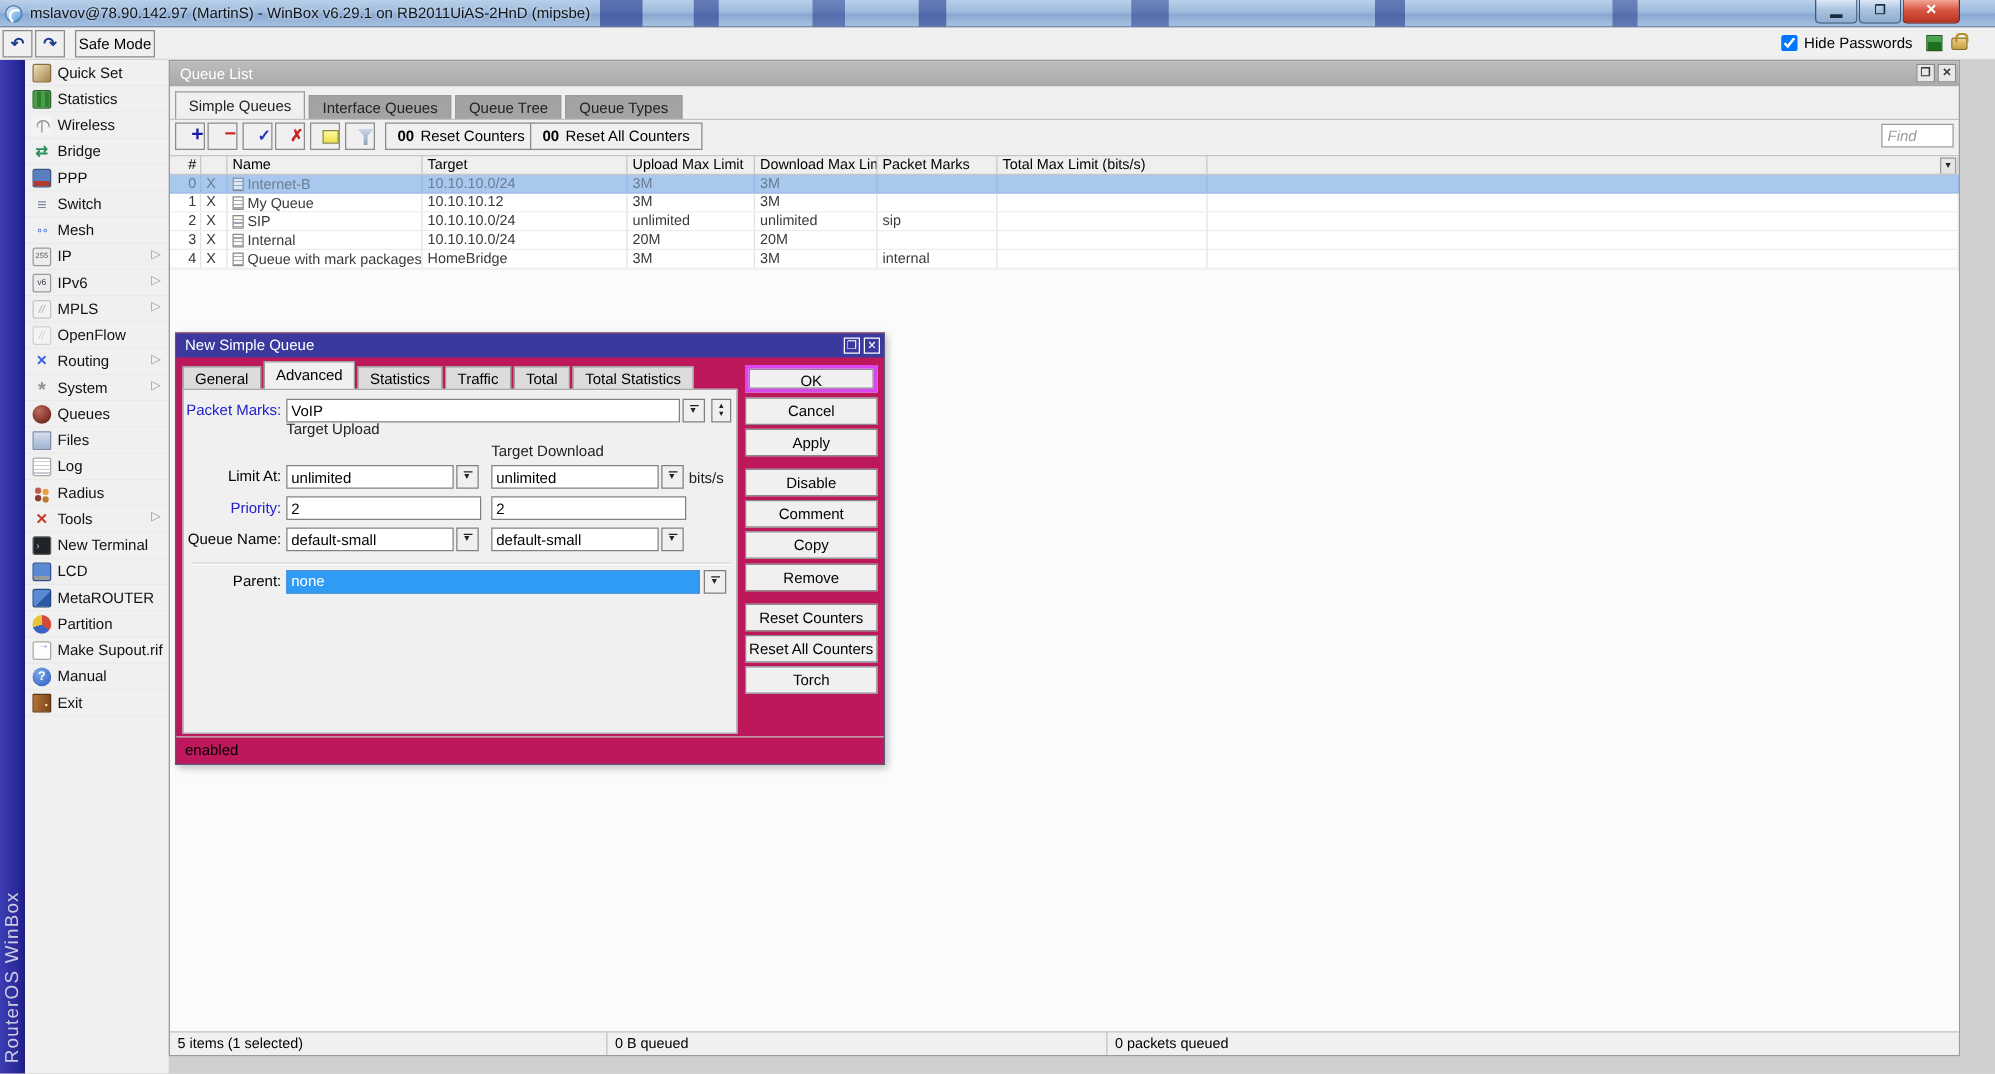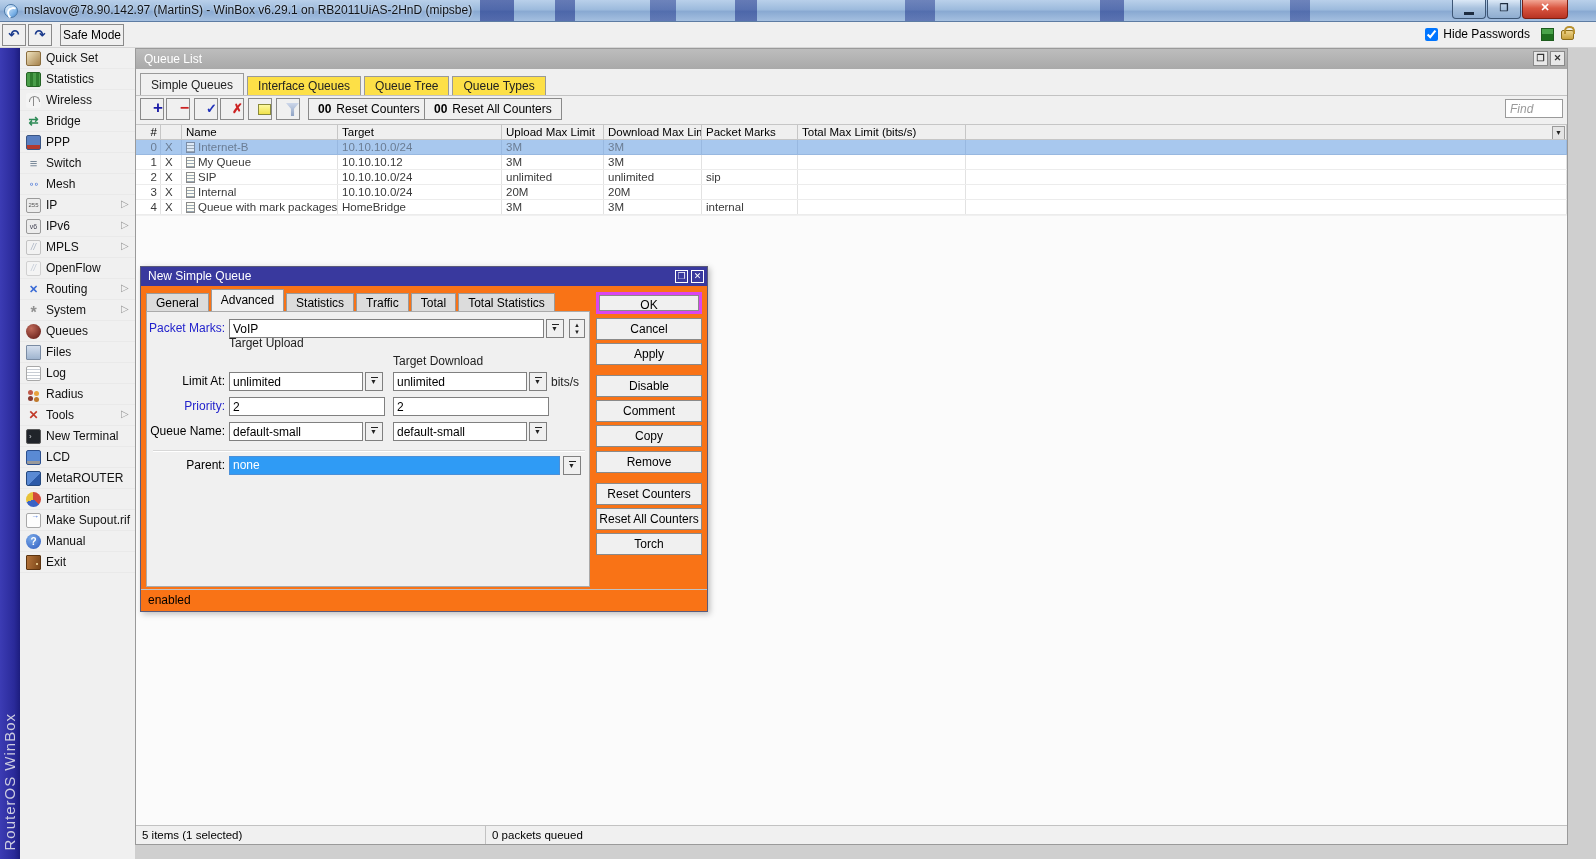--- a/index.html
+++ b/index.html
@@ -99,21 +99,21 @@
   [data-name="exit-icon"] { background:linear-gradient(100deg,#b5743a,#7a4518); border:1px solid #5c3410; border-radius:1px; }
   [data-name="exit-icon"]::before { content:""; left:auto; right:2px; top:7px; width:2px; height:2px; background:#ffe9a8; border-radius:50%; position:absolute; }
 
   
   .queue-window { position:absolute; left:135px; top:48px; width:1433px; height:797px; background:#f0f0f0; border:1px solid #9a9a9a; }
   .qw-titlebar { position:absolute; left:0; top:0; right:0; height:20px; background:linear-gradient(#bdbdbd,#a9a9a9); color:#fff; font-size:12px; line-height:20px; padding-left:8px; }
   .qw-btns { position:absolute; right:2px; top:2px; display:flex; gap:2px; }
   .qw-btn { width:15px; height:15px; background:#e8e8e8; border:1px solid #8a8a8a; font-size:9px; line-height:13px; text-align:center; color:#333; font-weight:bold; }
 
   .qw-tabs { position:absolute; left:4px; top:24px; height:23px; display:flex; align-items:flex-end; }
-  .qw-tab { height:20px; line-height:19px; padding:0 10px; background:#fde047; border:1px solid #9a9a9a; margin-right:3px; font-size:12px; color:#222; }
+  .qw-tab { height:20px; line-height:19px; padding:0 10px; background:#a3a3a3; border:1px solid #9a9a9a; margin-right:3px; font-size:12px; color:#222; }
   .qw-tab.active { height:23px; line-height:22px; background:#f0f0f0; border-bottom:none; font-size:12px; }
   .qw-tabline { position:absolute; left:0; top:46px; right:0; height:1px; background:#c2c2c2; }
 
   .qw-toolbar { position:absolute; left:0; top:47px; right:0; height:26px; }
   .qbtn { position:absolute; top:2px; height:22px; background:#f0f0f0; border:1px solid #8a8a8a; text-align:right; }
   .qbtn-sq { width:24px; }
   .ic-plus::before { content:"+"; color:#1a1aa6; font-weight:900; font-size:17px; line-height:18px; }
   .ic-minus::before { content:"\2212"; color:#c22; font-weight:900; font-size:16px; line-height:18px; }
   .ic-check::before { content:"\2713"; color:#2233bb; font-weight:900; font-size:13px; line-height:20px; }
   .ic-cross::before { content:"\2717"; color:#c22; font-weight:900; font-size:13px; line-height:20px; }
@@ -142,21 +142,21 @@
   .doc-ic { display:inline-block; width:9px; height:11px; margin:2px 3px -2px 0; background-color:#fcfcf2; border:1px solid #8a8a8a;
     background-image:repeating-linear-gradient(to bottom,transparent 0 2px,#9aa8b5 2px 3px); }
   .t-row.selected .doc-ic { border-color:#7a8ca6; background-color:#dce8f5; }
   .list-body { position:absolute; left:0; top:167px; right:0; bottom:19px; background:#fbfbfb; }
 
   .qw-statusbar { position:absolute; left:0; bottom:0; right:0; height:19px; background:#f0f0f0; border-top:1px solid #c2c2c2; display:flex; font-size:11.5px; }
   .qs-cell { line-height:18px; padding-left:6px; border-right:1px solid #c2c2c2; }
   .qs-1 { width:350px; } .qs-2 { width:400px; } .qs-3 { flex:1; border-right:none; }
 
   
-  .dialog { position:absolute; left:140px; top:266px; width:568px; height:346px; background:#f97316; border:1px solid #5a5a7a; box-shadow:2px 2px 6px rgba(0,0,0,.25); }
+  .dialog { position:absolute; left:140px; top:266px; width:568px; height:346px; background:#be185d; border:1px solid #5a5a7a; box-shadow:2px 2px 6px rgba(0,0,0,.25); }
   .dlg-titlebar { position:absolute; left:0; top:0; right:0; height:19px; background:#39399e; color:#fff; font-size:12px; line-height:19px; padding-left:7px; }
   .dlg-btns { position:absolute; right:3px; top:3px; display:flex; gap:3px; }
   .dlg-btn { width:13px; height:13px; border:1px solid #fff; color:#fff; font-size:9px; line-height:11px; text-align:center; background:#39399e; }
   .dlg-tabs { position:absolute; left:5px; top:22px; height:23px; display:flex; align-items:flex-end; }
   .dlg-tab { height:19px; line-height:18px; padding:0 9px; background:#dcdcdc; border:1px solid #9a9a9a; margin-right:2px; font-size:12px; }
   .dlg-tab.active { height:23px; line-height:21px; background:#f0f0f0; border-bottom:none; }
   .dlg-panel { position:absolute; left:5px; top:44px; width:444px; height:276px; border:1px solid #aaa; background:#f0f0f0; }
 
   .frow { position:absolute; height:19px; }
   .flabel { position:absolute; top:2px; font-size:12px; text-align:right; white-space:nowrap; }
@@ -341,20 +341,21 @@
         <div class="cell c-marks">internal</div>
         <div class="cell c-total"></div>
         <div class="cell c-fill"></div>
       </div>
     </div>
 
     <div class="list-body" data-name="queue-list-empty-area"></div>
 
     <div class="qw-statusbar" data-name="queue-statusbar">
       <div class="qs-cell qs-1" data-name="status-item-count">5 items (1 selected)</div>
+      <div class="qs-cell qs-2" data-name="status-bytes-queued">0 B queued</div>
       <div class="qs-cell qs-3" data-name="status-packets-queued">0 packets queued</div>
     </div>
   </div>
 
   <div class="dialog" data-name="new-simple-queue-dialog">
     <div class="dlg-titlebar" data-name="dialog-titlebar">
       <span data-name="dialog-title">New Simple Queue</span>
       <div class="dlg-btns">
         <div class="dlg-btn" data-name="dialog-maximize-button">❐</div>
         <div class="dlg-btn" data-name="dialog-close-button">✕</div>

